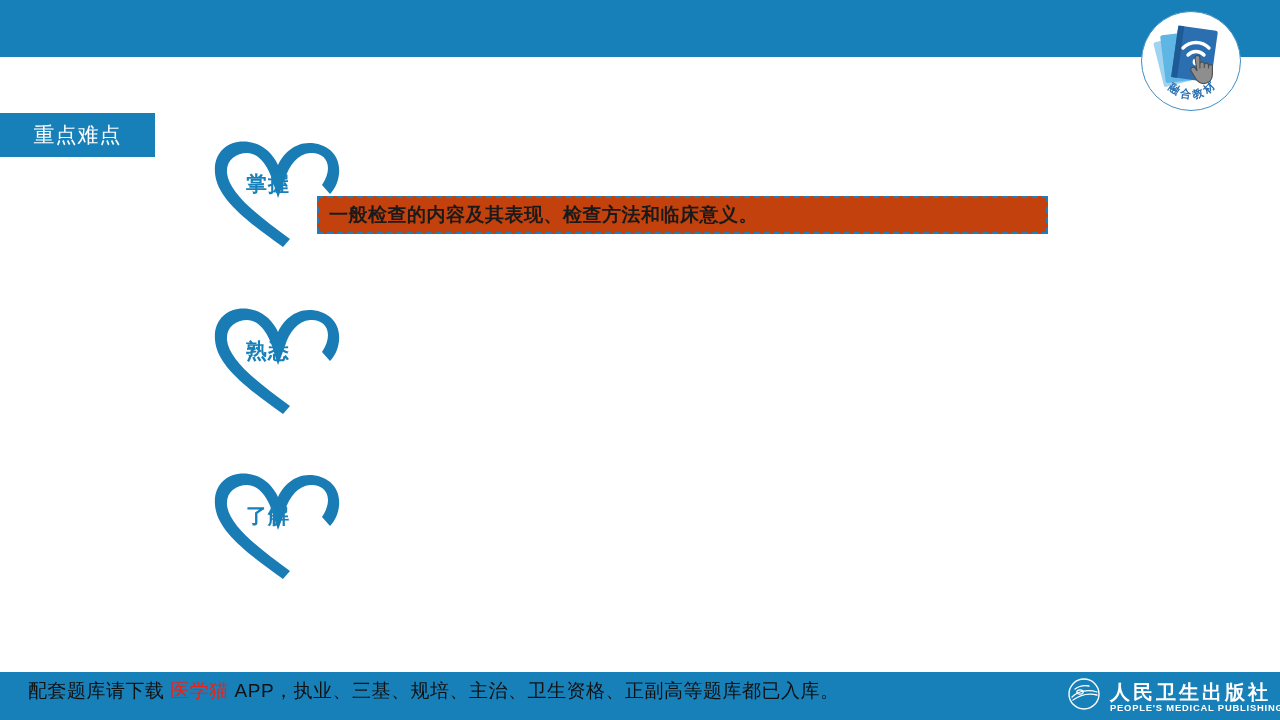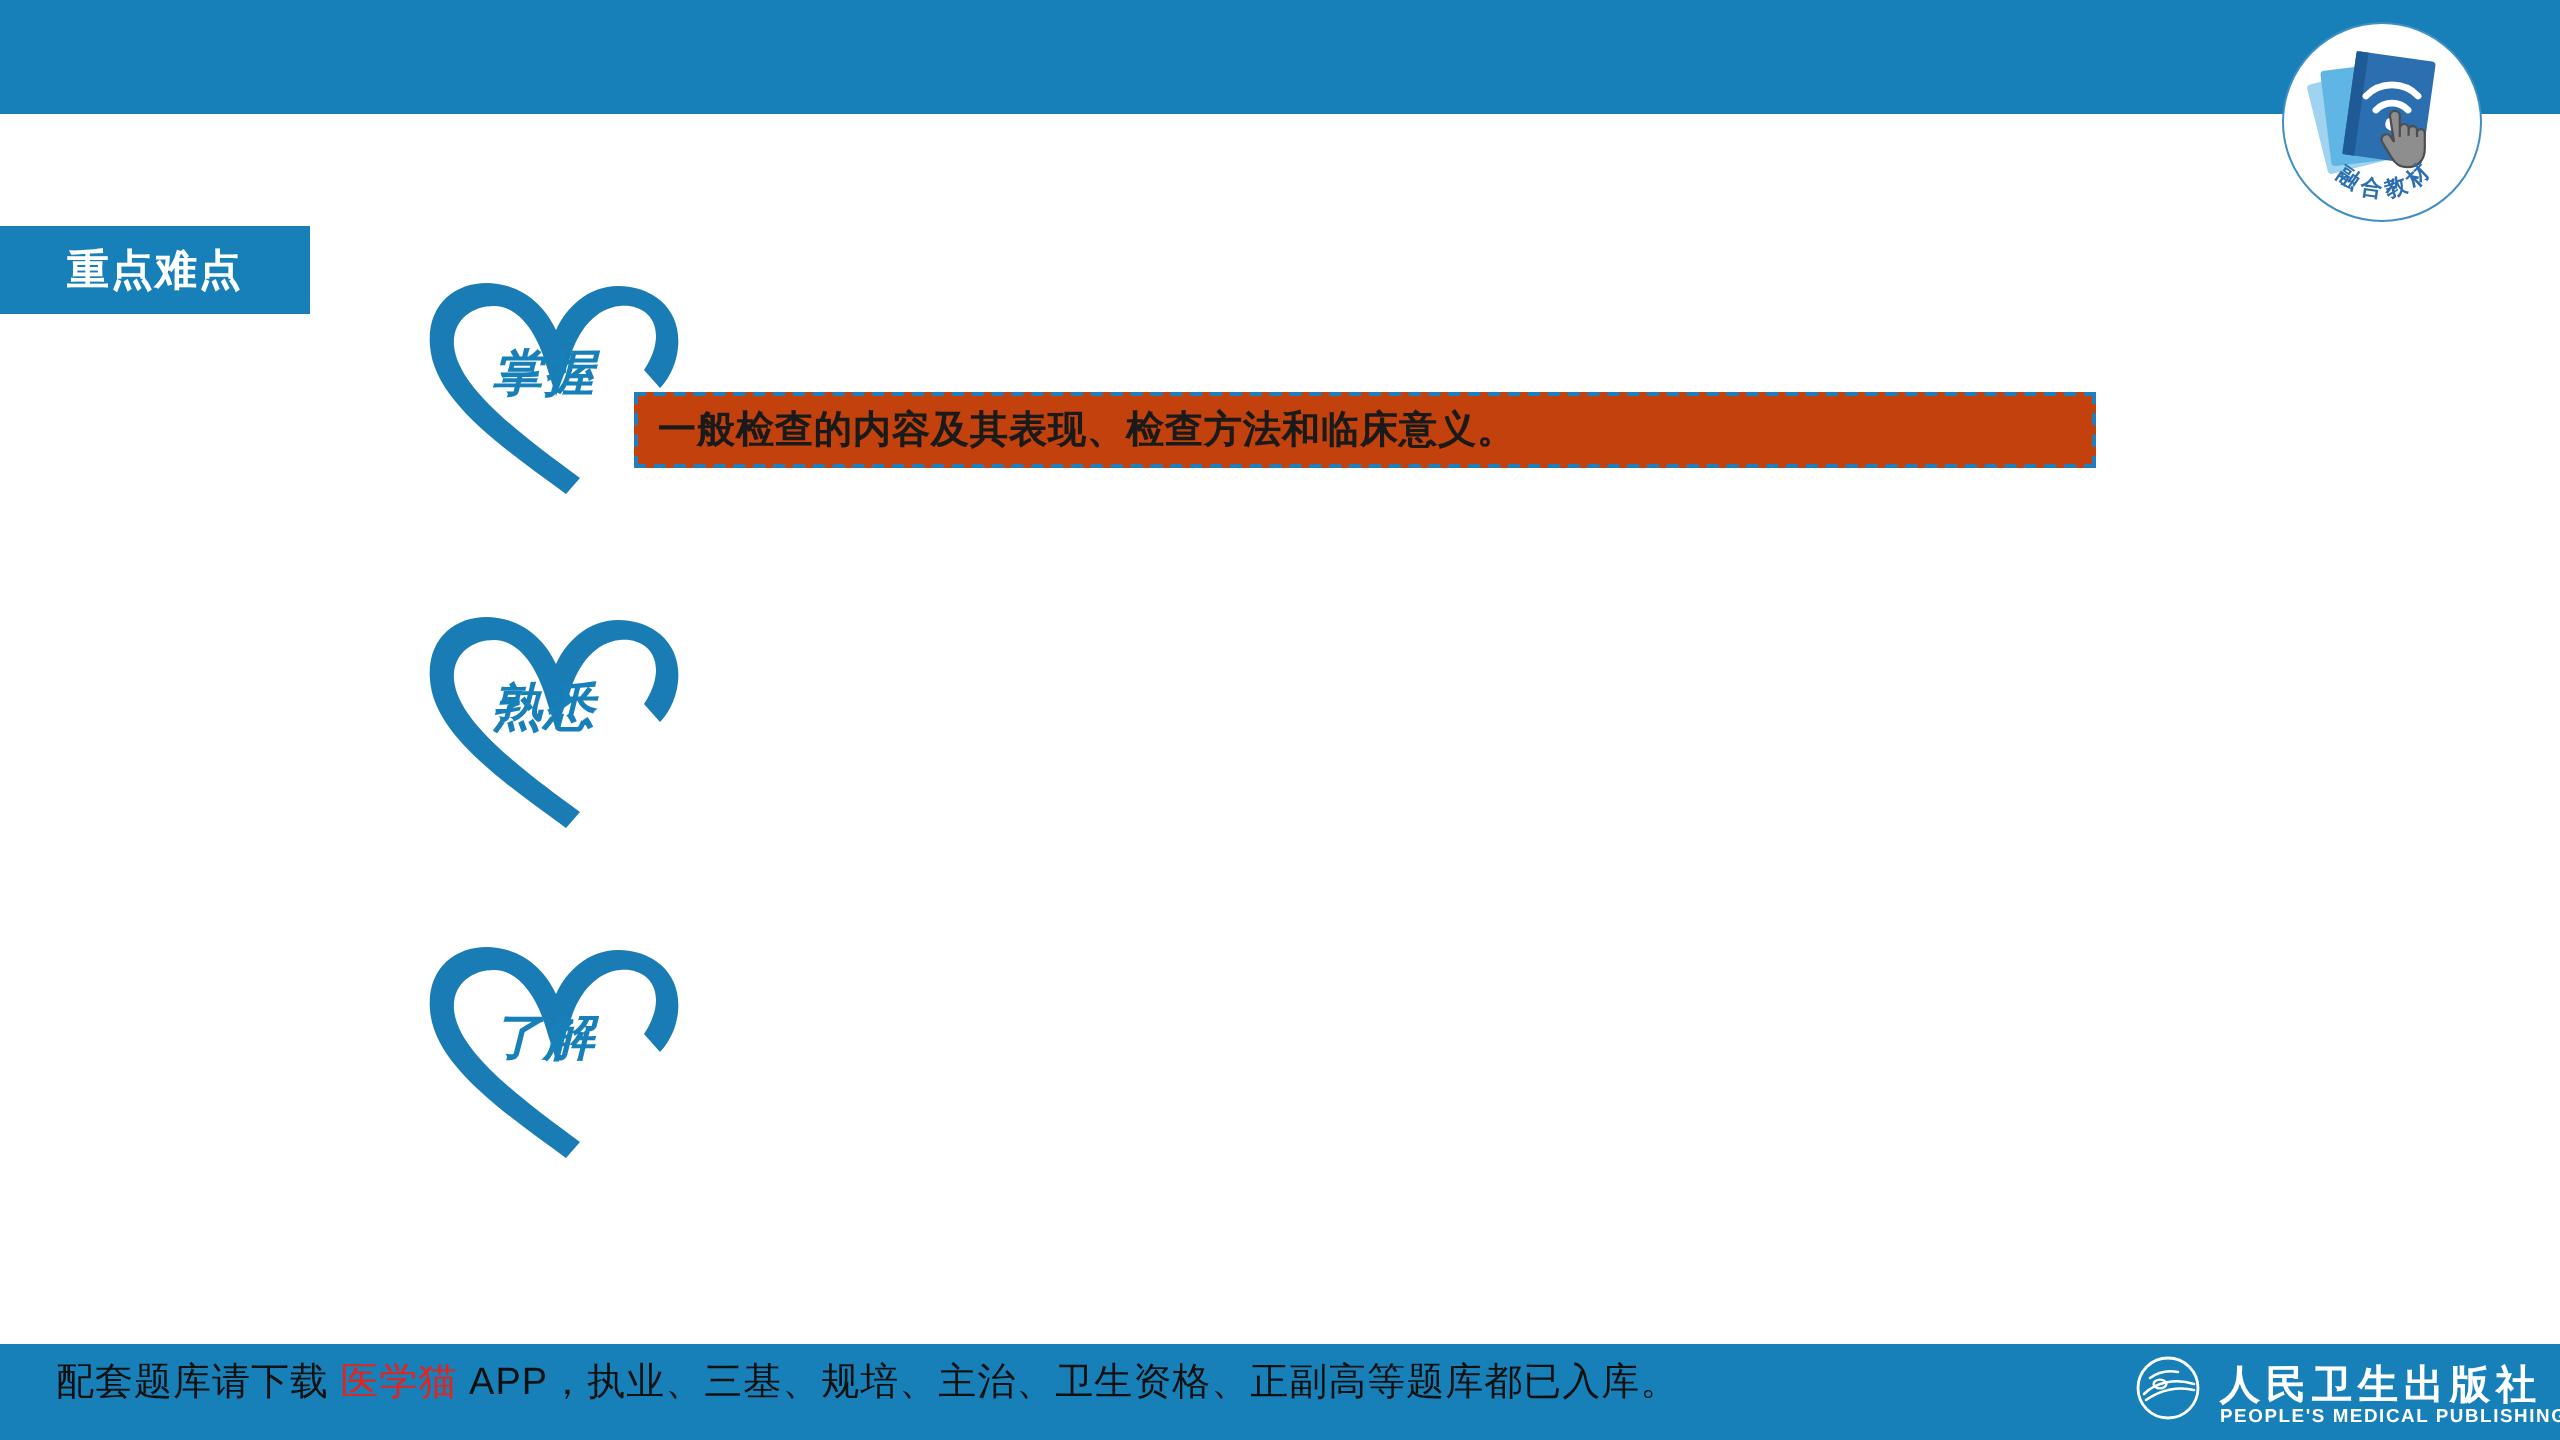--- a/index.html
+++ b/index.html
@@ -47,21 +47,21 @@
     width: 155px;
     height: 44px;
     background: #1780B9;
     display: flex;
     align-items: center;
     justify-content: center;
   }
   .title-chip-text {
     color: #ffffff;
     font-size: 21px;
-    font-weight: bold;
+    font-weight: normal;
     letter-spacing: 1px;
     white-space: nowrap;
   }
 
   
   .row {
     position: absolute;
     left: 0;
     width: 1280px;
     height: 130px;
@@ -77,27 +77,26 @@
     width: 145px;
     height: 118px;
   }
   .heart-wrap svg { display: block; }
 
   .heart-label {
     position: absolute;
     left: 246px;
     top: 40px;
     width: 90px;
-    font-size: 25px;
+    font-size: 21px;
     font-weight: bold;
     color: #1780B9;
     letter-spacing: 1px;
     white-space: nowrap;
     z-index: 3;
-    font-style: italic;
   }
 
   .obj-box {
     position: absolute;
     left: 317px;
     top: 66px;
     width: 731px;
     height: 38px;
     border: 2px dashed #1E7FBC;
     background: #c2410c;

